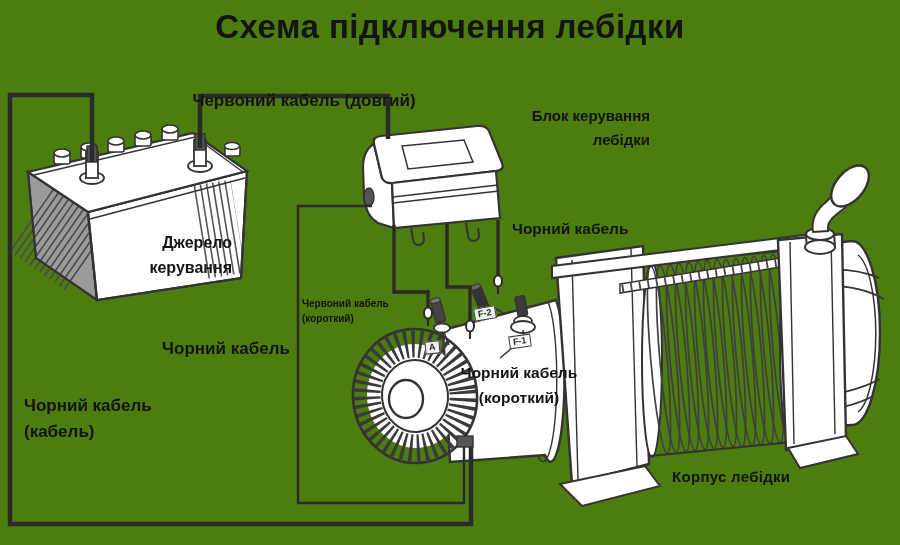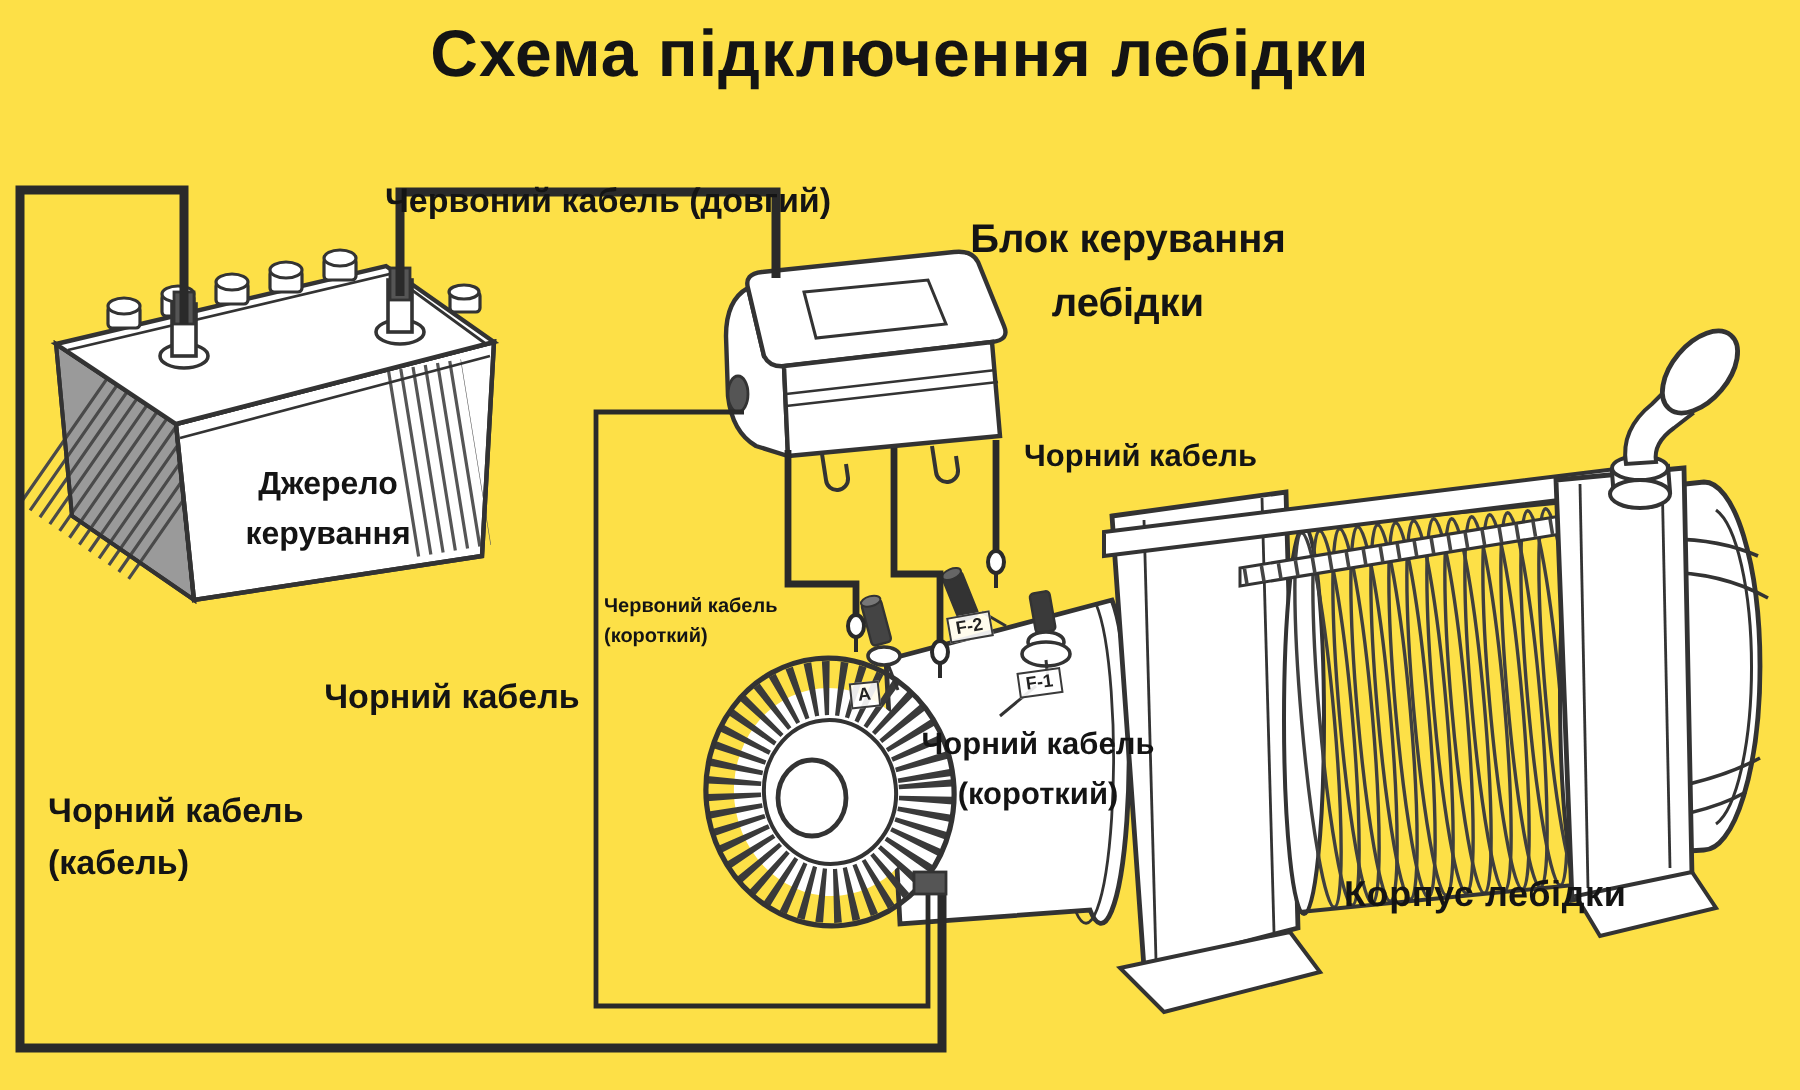--- a/index.html
+++ b/index.html
@@ -1,29 +1,29 @@
 <!DOCTYPE html>
 <html><head>
 <meta charset="utf-8">
 <style>
   html,body{margin:0;padding:0;background:#fff;}
-  #stage{position:relative;width:900px;height:545px;background:#fde047;overflow:hidden;
+  #stage{position:relative;width:900px;height:545px;background:#4d7c0f;overflow:hidden;
          font-family:"Liberation Sans",sans-serif;}
   svg{position:absolute;left:0;top:0;}
   .label{position:absolute;font-weight:bold;color:#141414;line-height:1.25;white-space:nowrap;}
   .title{left:0;top:6px;width:900px;text-align:center;font-size:33px;letter-spacing:.5px;}
   .lbl-red-long{left:174px;top:64px;width:260px;text-align:center;font-size:17px;margin-top:26px;}
-  .lbl-ctrl{left:478px;top:104px;width:172px;text-align:center;font-size:20px;line-height:1.6;}
-  .lbl-batt{left:96px;top:231px;width:136px;text-align:center;font-size:16px;line-height:1.55;}
+  .lbl-ctrl{left:478px;top:104px;width:172px;text-align:right;font-size:15px;line-height:1.6;}
+  .lbl-batt{left:96px;top:231px;width:136px;text-align:right;font-size:16px;line-height:1.55;}
   .lbl-black-ctrl{left:512px;top:219px;font-size:15.5px;}
   .lbl-red-short{left:302px;top:297px;font-size:10px;line-height:1.45;}
   .lbl-black-thin{left:150px;top:336px;width:152px;text-align:center;font-size:17px;line-height:1.5;}
   .lbl-black-short{left:436px;top:361px;width:166px;text-align:center;font-size:15.5px;line-height:1.6;}
   .lbl-black-long{left:24px;top:393px;font-size:17px;line-height:1.5;}
-  .lbl-winch{left:672px;top:436px;font-size:18px;letter-spacing:.3px;}
+  .lbl-winch{left:672px;top:468px;font-size:15px;letter-spacing:.3px;}
   .tag{position:absolute;font-size:9px;font-weight:bold;color:#222;border:1.6px solid #3a3a3a;
        background:rgba(255,255,255,.9);padding:0 3px;line-height:11px;}
   .tag-a{left:425px;top:341px;transform:rotate(-6deg);}
   .tag-f2{left:474px;top:307px;transform:rotate(-10deg);}
   .tag-f1{left:509px;top:335px;transform:rotate(-8deg);}
 </style>
 </head>
 <body>
 
 <div id="stage">

